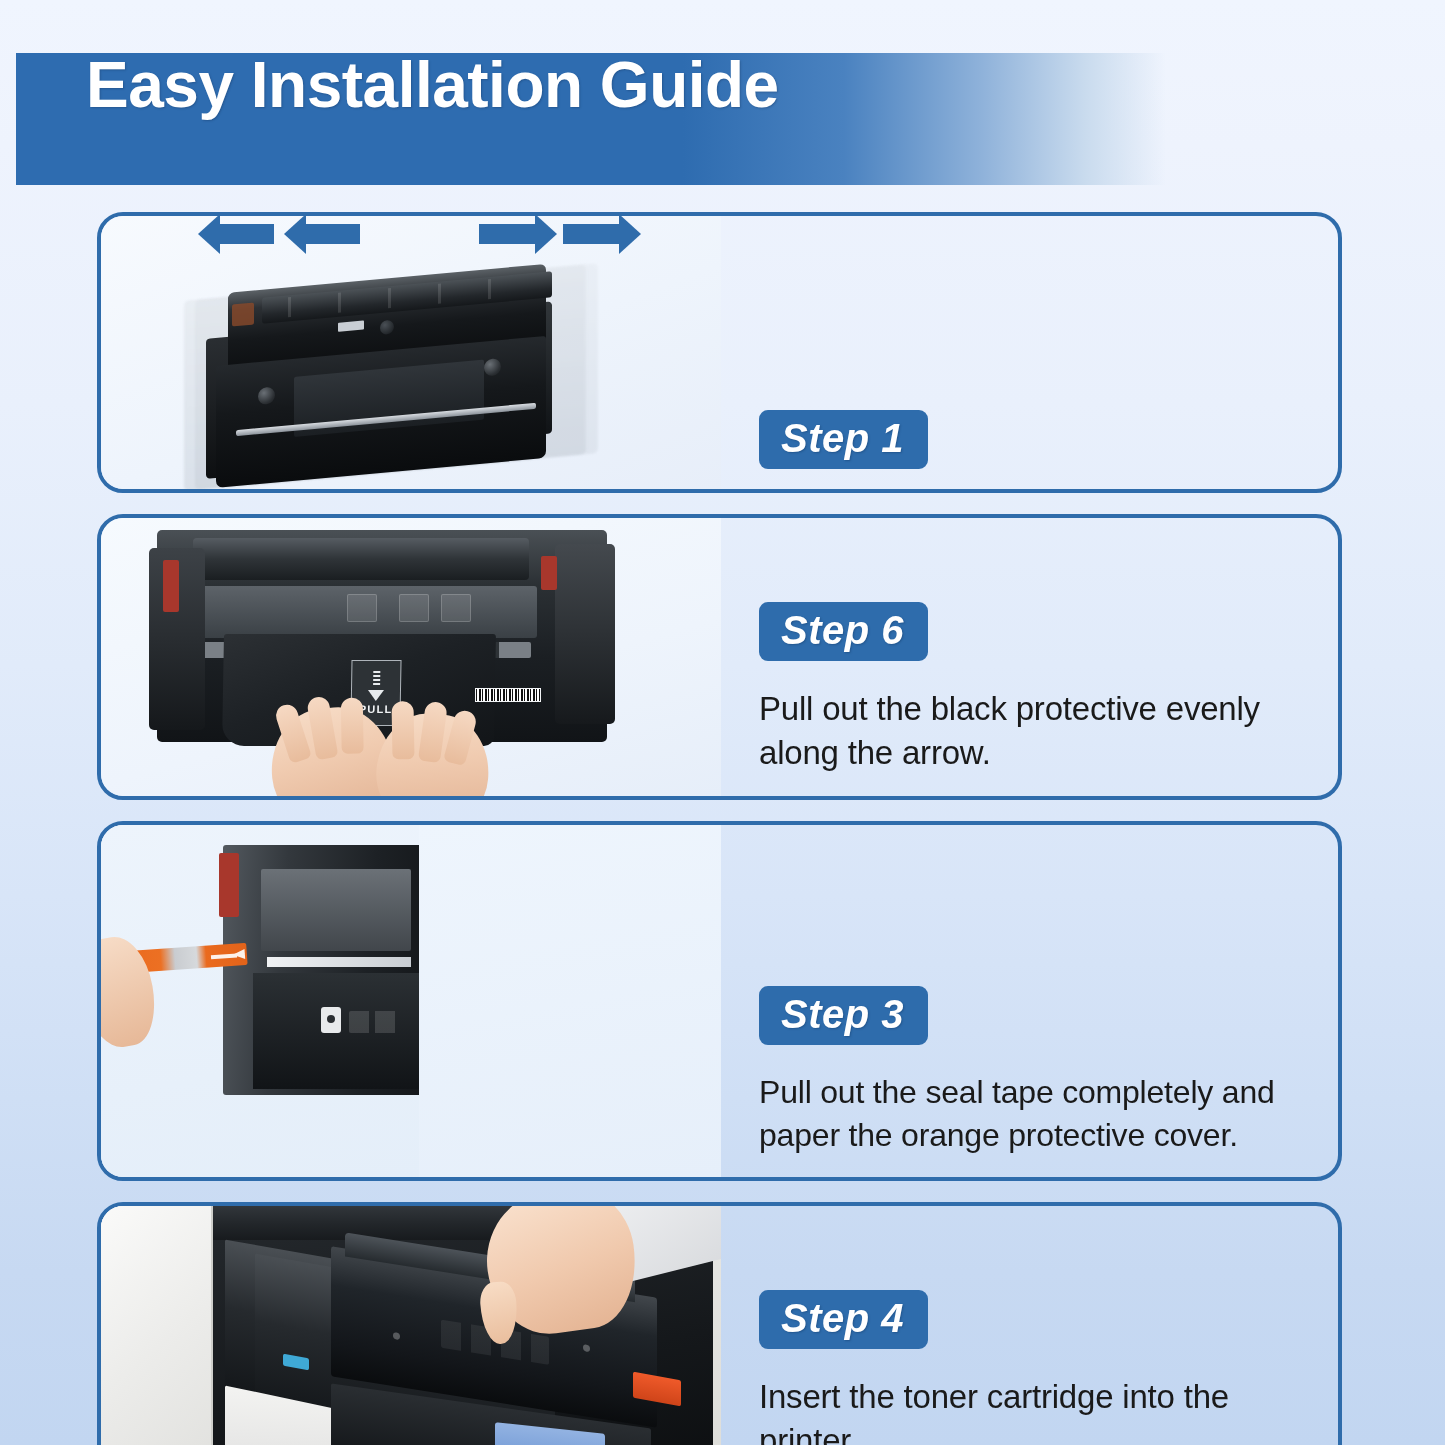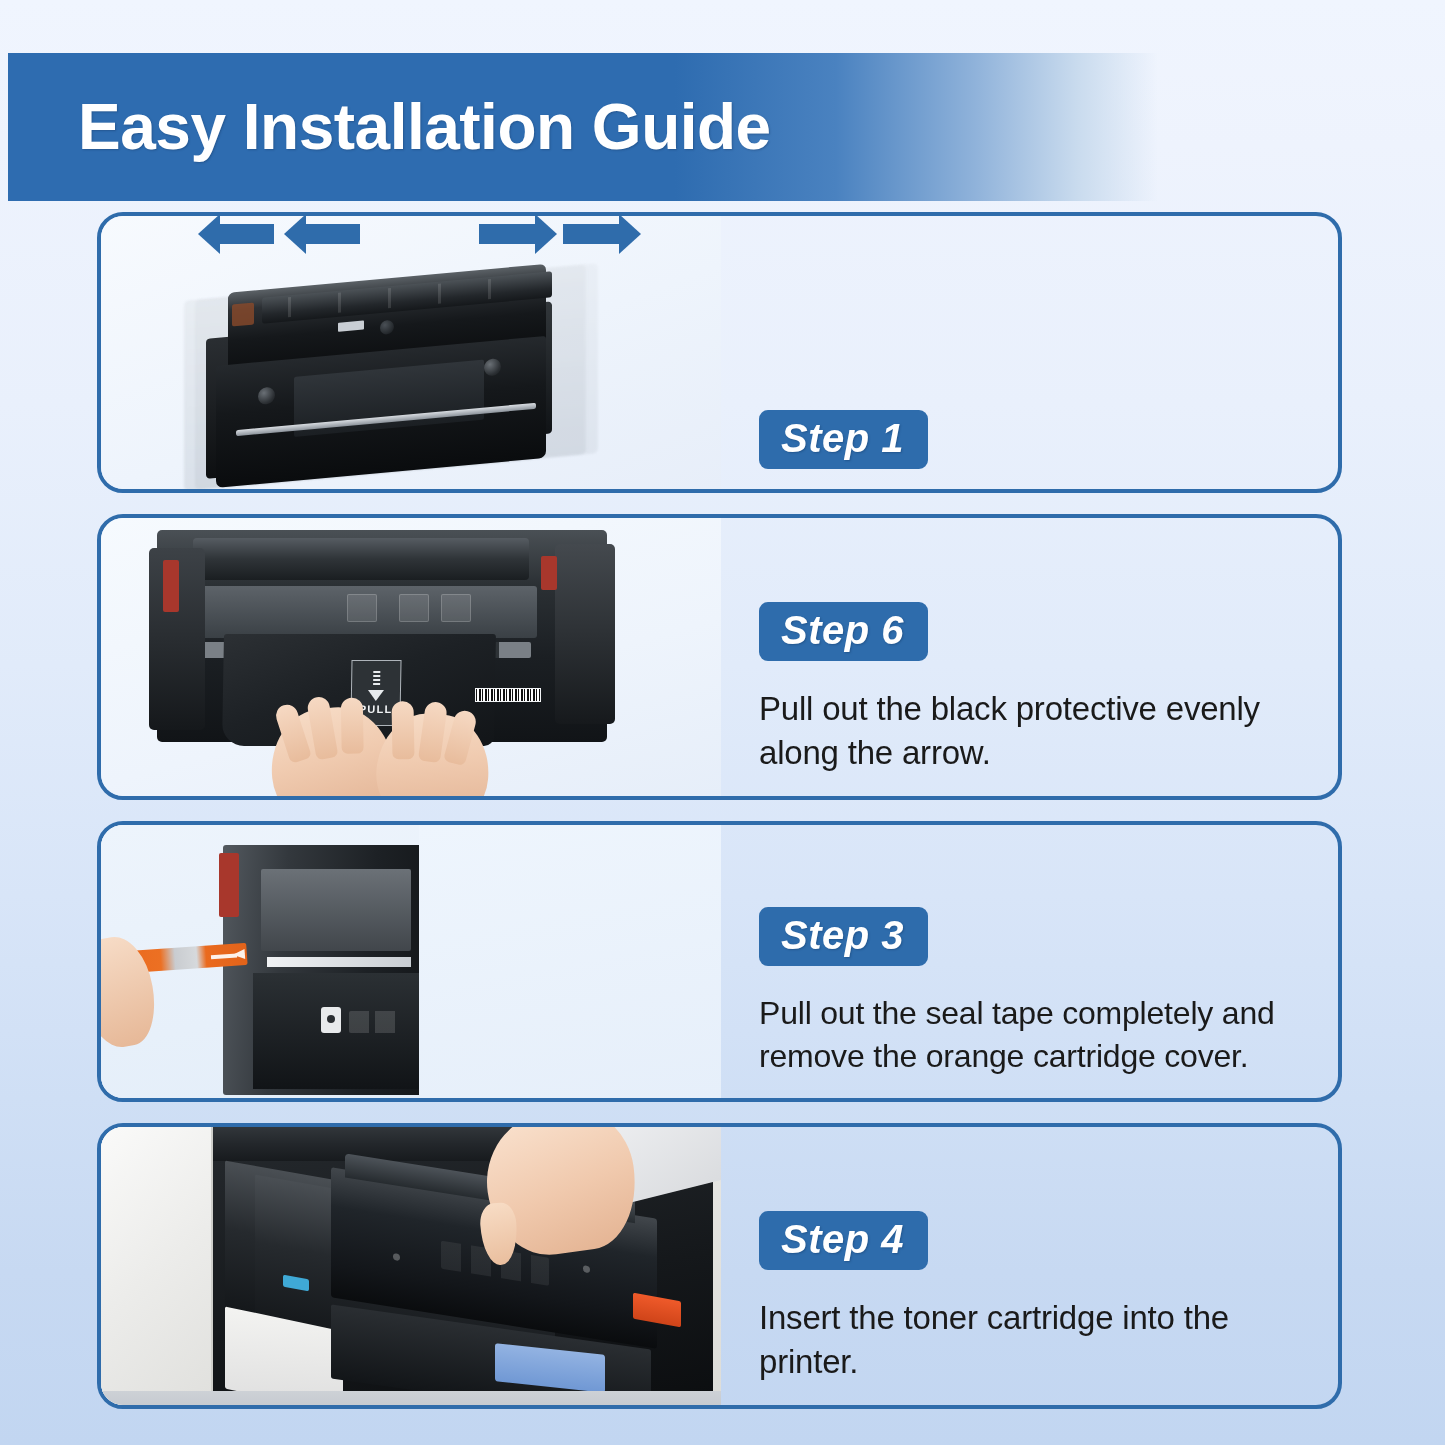--- a/index.html
+++ b/index.html
@@ -21,33 +21,32 @@
         #d8e5f8 62%,
         #cfdff5 76%,
         #c7d9f2 88%,
         #c2d6f1 100%);
     position: relative;
   }
 
   
   .banner {
     position: absolute;
-    left: 8px;
+    left: 16px;
     top: 53px;
     width: 1150px;
-    height: 148px;
+    height: 132px;
     background: linear-gradient(90deg,
         #2e6cb0 0%,
         #2e6cb0 58%,
         #4a82c0 72%,
         #8fb2da 84%,
         #c9dbee 93%,
         rgba(238,243,253,0) 100%);
     display: flex;
-    align-items: center;
   }
 
   .banner-title {
     color: #ffffff;
     font-size: 64px;
     font-weight: bold;
     letter-spacing: -0.5px;
     padding-left: 70px;
     line-height: 1;
     text-shadow: 1px 1px 2px rgba(20,50,90,0.35);
@@ -68,21 +67,21 @@
     border-radius: 26px;
     margin-bottom: 21px;
     display: flex;
     align-items: stretch;
     overflow: hidden;
     background: transparent;
   }
 
   .step-card.h1 { height: 281px; }
   .step-card.h2 { height: 286px; }
-  .step-card.h3 { height: 281px; }
+  .step-card.h3 { height: 360px; }
   .step-card.h4 { height: 286px; }
 
   
   .card-figure {
     position: relative;
     width: 620px;
     flex: 0 0 620px;
     overflow: hidden;
   }
 
@@ -698,21 +697,21 @@
           
           
           
           
         </div>
 
       </div>
     </div>
     <div class="card-text">
       <div class="step-badge">Step 3</div>
-      <div class="step-desc">Pull out the seal tape completely and remove the orange cartridge cover.</div>
+      <div class="step-desc">Pull out the seal tape completely and paper the orange protective cover.</div>
     </div>
   </div>
 
   <div class="step-card h4">
     <div class="card-figure">
       <div class="photo s4-bg">
 
         <div class="printer-body">
           <div class="printer-top-lid"></div>
           <div class="printer-cavity"></div>

